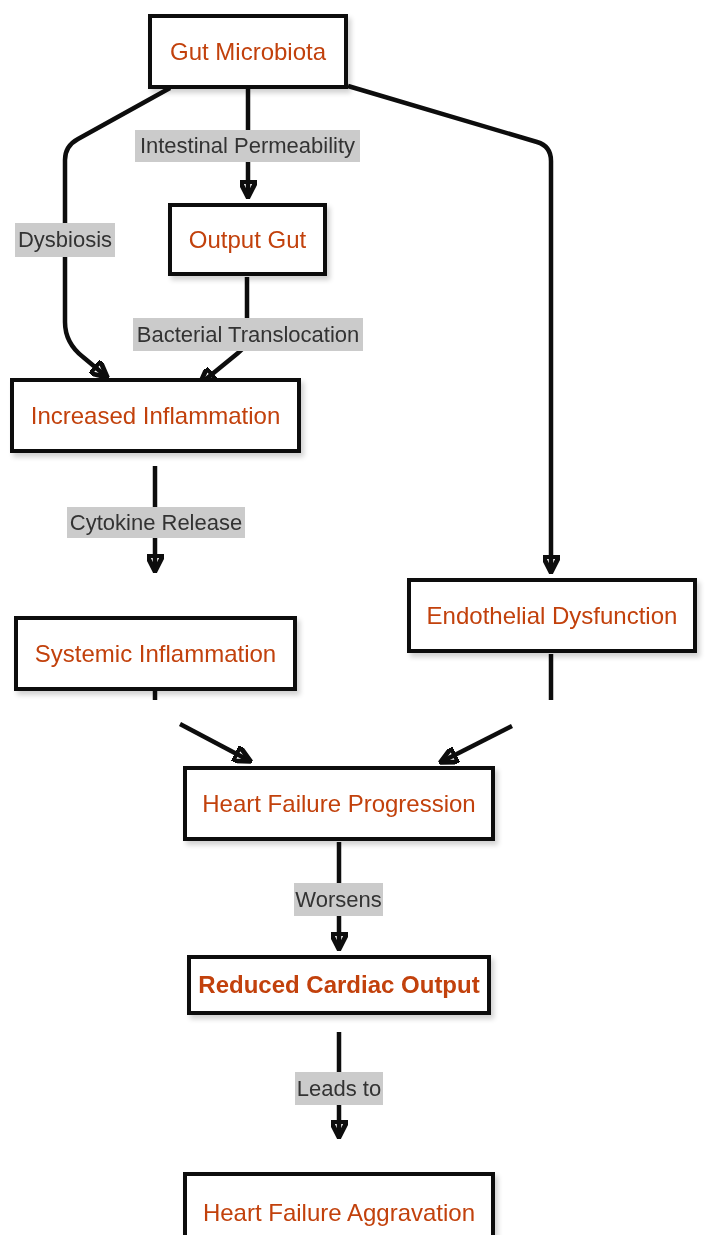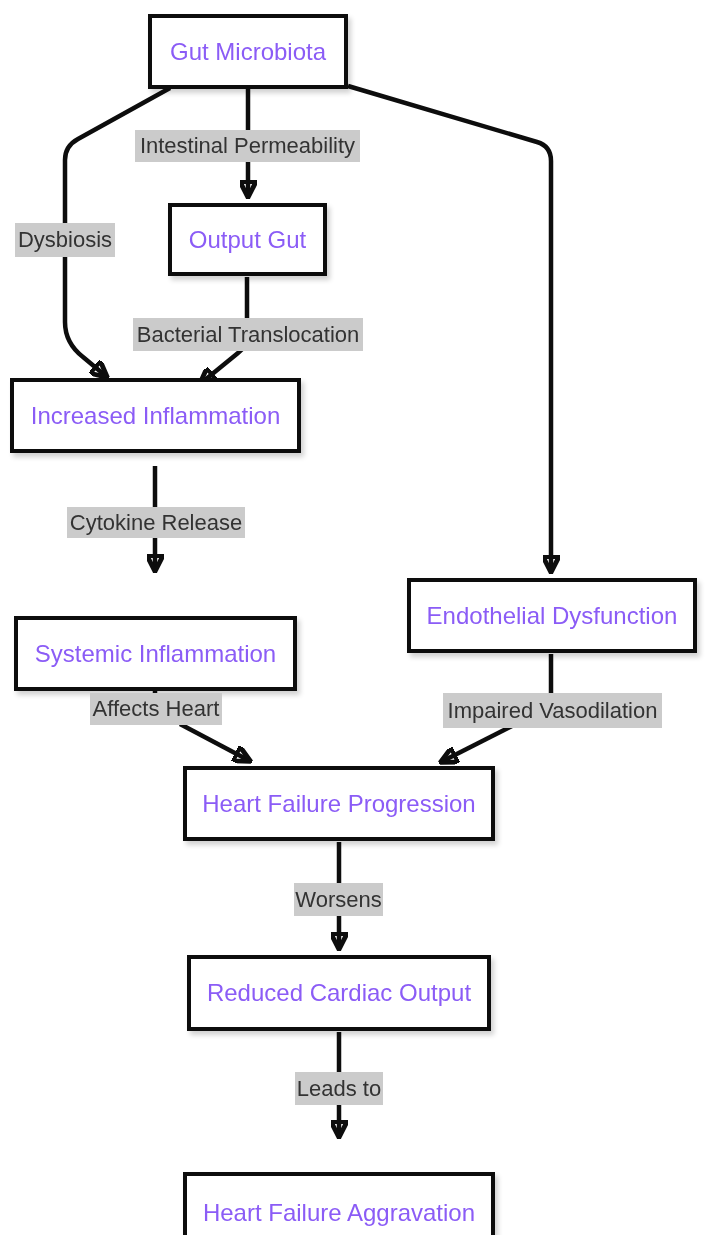--- a/index.html
+++ b/index.html
@@ -30,21 +30,21 @@
   .node {
     position: absolute;
     box-sizing: border-box;
     background: #ffffff;
     border: 4px solid #0d0d0d;
     display: flex;
     align-items: center;
     justify-content: center;
     text-align: center;
     font-size: 24px;
-    color: #8b5cf6;
+    color: #c2410c;
     white-space: nowrap;
     z-index: 2;
     box-shadow: 3px 4px 5px rgba(0,0,0,0.18);
   }
   .edge-label {
     position: absolute;
     box-sizing: border-box;
     background: #cbcbcb;
     color: #333333;
     display: flex;
@@ -94,34 +94,32 @@
   <div class="node" style="left:168px; top:203px; width:159px; height:73px;">Output Gut</div>
 
   <div class="node" style="left:10px; top:378px; width:291px; height:75px;">Increased Inflammation</div>
 
   <div class="node" style="left:14px; top:578px; width:283px; height:75px;margin-top:38px;">Systemic Inflammation</div>
 
   <div class="node" style="left:407px; top:578px; width:290px; height:75px;">Endothelial Dysfunction</div>
 
   <div class="node" style="left:183px; top:766px; width:312px; height:75px;">Heart Failure Progression</div>
 
-  <div class="node" style="left:187px; top:955px; width:304px; height:76px;">Reduced Cardiac Output</div>
+  <div class="node" style="left:187px; top:955px; width:304px; height:60px;font-weight:bold;">Reduced Cardiac Output</div>
 
   <div class="node" style="left:183px; top:1172px; width:312px; height:82px;">Heart Failure Aggravation</div>
 
   <div class="edge-label" style="left:135px; top:130px; width:225px; height:32px;">Intestinal Permeability</div>
 
   <div class="edge-label" style="left:15px; top:223px; width:100px; height:34px;">Dysbiosis</div>
 
   <div class="edge-label" style="left:133px; top:318px; width:230px; height:33px;">Bacterial Translocation</div>
 
 
   <div class="edge-label" style="left:67px; top:507px; width:178px; height:31px;">Cytokine Release</div>
 
-  <div class="edge-label" style="left:90px; top:693px; width:132px; height:32px;">Affects Heart</div>
 
-  <div class="edge-label" style="left:443px; top:693px; width:219px; height:35px;">Impaired Vasodilation</div>
 
   <div class="edge-label" style="left:294px; top:883px; width:89px; height:33px;">Worsens</div>
 
   <div class="edge-label" style="left:295px; top:1072px; width:88px; height:33px;">Leads to</div>
 
 </div>
 
 </body></html>

